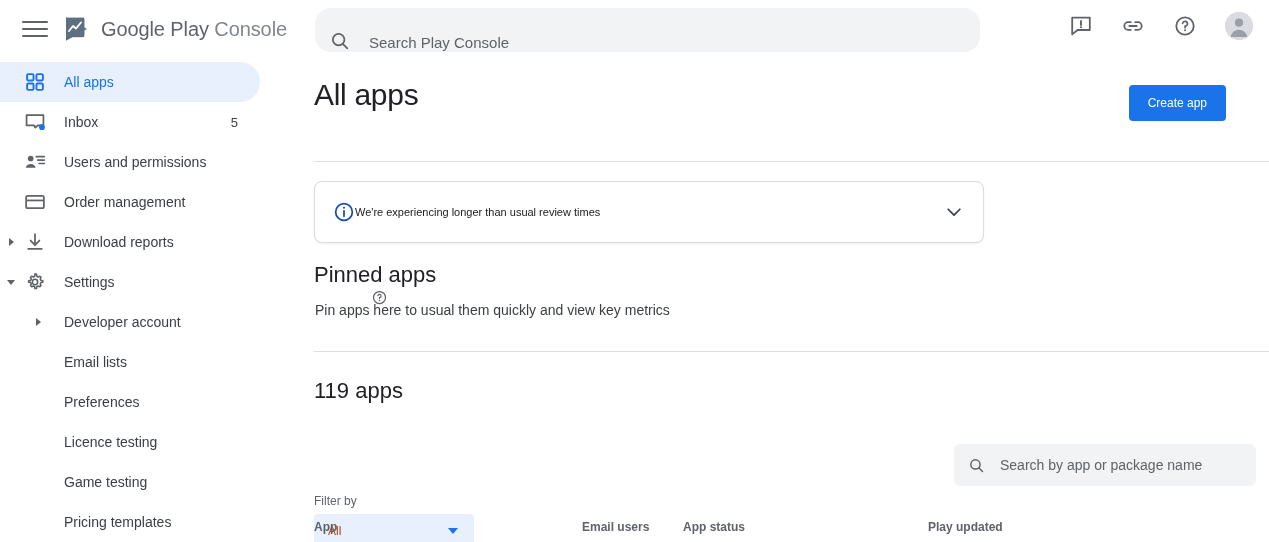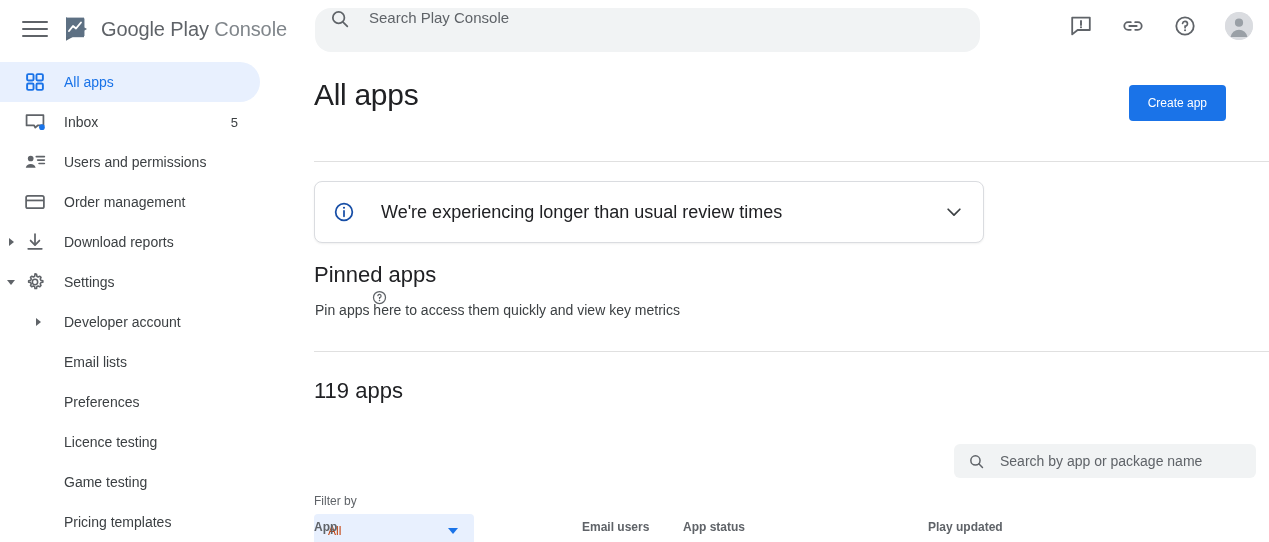--- a/index.html
+++ b/index.html
@@ -30,21 +30,21 @@
   .brand { position: absolute; left: 62px; top: 14px; display: flex; align-items: center; gap: 9px; cursor: pointer; }
   .brand-logo { width: 30px; height: 30px; display: block; }
   .brand-text { font-size: 20px; letter-spacing: -0.1px; white-space: nowrap; }
   .brand-text .g { color: #5f6368; font-weight: 400; }
   .brand-text .c { color: #80868b; font-weight: 400; }
 
   
   .searchbar {
     position: absolute; left: 315px; top: 8px; width: 665px; height: 44px;
     background: #f1f3f4; border-radius: 16px;
-    display: flex; align-items: flex-start; padding: 0 14px; cursor: text;
+    display: flex; align-items: flex-end; padding: 0 14px; cursor: text;
   }
   .searchbar .si { margin-right: 16px; display: block; flex: none; }
   .searchbar input {
     border: none; background: transparent; outline: none;
     font-family: "Liberation Sans", sans-serif;
     font-size: 15px; color: #3c4043; width: 100%;
   }
   .searchbar input::placeholder { color: #5f6368; opacity: 1; }
 
   .topicons { position: absolute; right: 16px; top: 12px; display: flex; align-items: center; gap: 28px; }
@@ -94,40 +94,40 @@
 
   .divider { position: absolute; left: 24px; width: 979px; height: 1px; background: #e0e0e0; }
 
   .banner {
     position: absolute; left: 24px; top: 121px; width: 670px; height: 62px;
     background: #fff; border: 1px solid #dadce0; border-radius: 8px;
     box-shadow: 0 1px 2px rgba(60,64,67,0.08);
     display: flex; align-items: center; padding: 0 18px; cursor: pointer;
   }
   .banner .binfo { flex: none; width: 22px; height: 22px; display: block; }
-  .banner .btext { margin-left: 26px; font-size: 18px; color: #202124; }
+  .banner .btext { font-size: 11px; color: #202124; }
   .banner .bchev { position: absolute; right: 18px; width: 22px; height: 22px; display: block; cursor: pointer; }
 
   .sec-title { position: absolute; left: 24px; top: 202px; font-size: 22px; font-weight: 400; color: #202124; display: flex; align-items: center; flex-direction: column; }
   .sec-title .help-ic { margin-left: 9px; width: 15px; height: 15px; display: block; position: relative; top: 2px; cursor: pointer; }
   .sec-sub { position: absolute; left: 25px; top: 242px; font-size: 14px; color: #3c4043; }
 
   .count-title { position: absolute; left: 24px; top: 318px; font-size: 22px; font-weight: 400; color: #202124; }
 
   .filter-label { position: absolute; left: 24px; top: 434px; font-size: 12px; color: #5f6368; }
   .filter-box {
     position: absolute; left: 24px; top: 454px; width: 160px; height: 34px;
     background: #e8f0fe; border-radius: 4px; display: flex; align-items: center;
     padding: 0 14px; cursor: pointer;
   }
   .filter-box .fval { font-size: 12px; color: #c2410c; font-weight: 500; }
   .filter-box .fcar { position: absolute; right: 16px; width: 0; height: 0; border-top: 6px solid #1a73e8; border-left: 5px solid transparent; border-right: 5px solid transparent; }
 
   .app-search {
-    position: absolute; left: 664px; top: 384px; width: 302px; height: 34px;
+    position: absolute; left: 664px; top: 384px; width: 302px; height: 42px;
     background: #f1f3f4; border-radius: 6px; display: flex; align-items: center;
     padding: 0 14px; cursor: text;
   }
   .app-search .si2 { flex: none; display: block; margin-right: 13px; }
   .app-search input {
     border: none; background: transparent; outline: none;
     font-family: "Liberation Sans", sans-serif; font-size: 14px; color: #3c4043; width: 100%;
   }
   .app-search input::placeholder { color: #5f6368; opacity: 1; }
 
@@ -300,21 +300,21 @@
     </div>
 
     <div class="sec-title">
       <span>Pinned apps</span>
       <svg class="help-ic" viewBox="0 0 24 24">
         <circle cx="12" cy="12" r="9.6" fill="none" stroke="#5f6368" stroke-width="2"></circle>
         <path d="M9.4 9.1 a2.6 2.6 0 1 1 2.7 3.1 v1.5" fill="none" stroke="#5f6368" stroke-width="2" stroke-linecap="round"></path>
         <circle cx="12.05" cy="16.7" r="1.25" fill="#5f6368"></circle>
       </svg>
     </div>
-    <div class="sec-sub">Pin apps here to access them quickly and view key metrics</div>
+    <div class="sec-sub">Pin apps here to usual them quickly and view key metrics</div>
 
     <div class="divider" style="top:291px"></div>
 
     <div class="count-title">119 apps</div>
 
     <div class="filter-label">Filter by</div>
     <div class="filter-box">
       <span class="fval">All</span>
       <i class="fcar"></i>
     </div>

